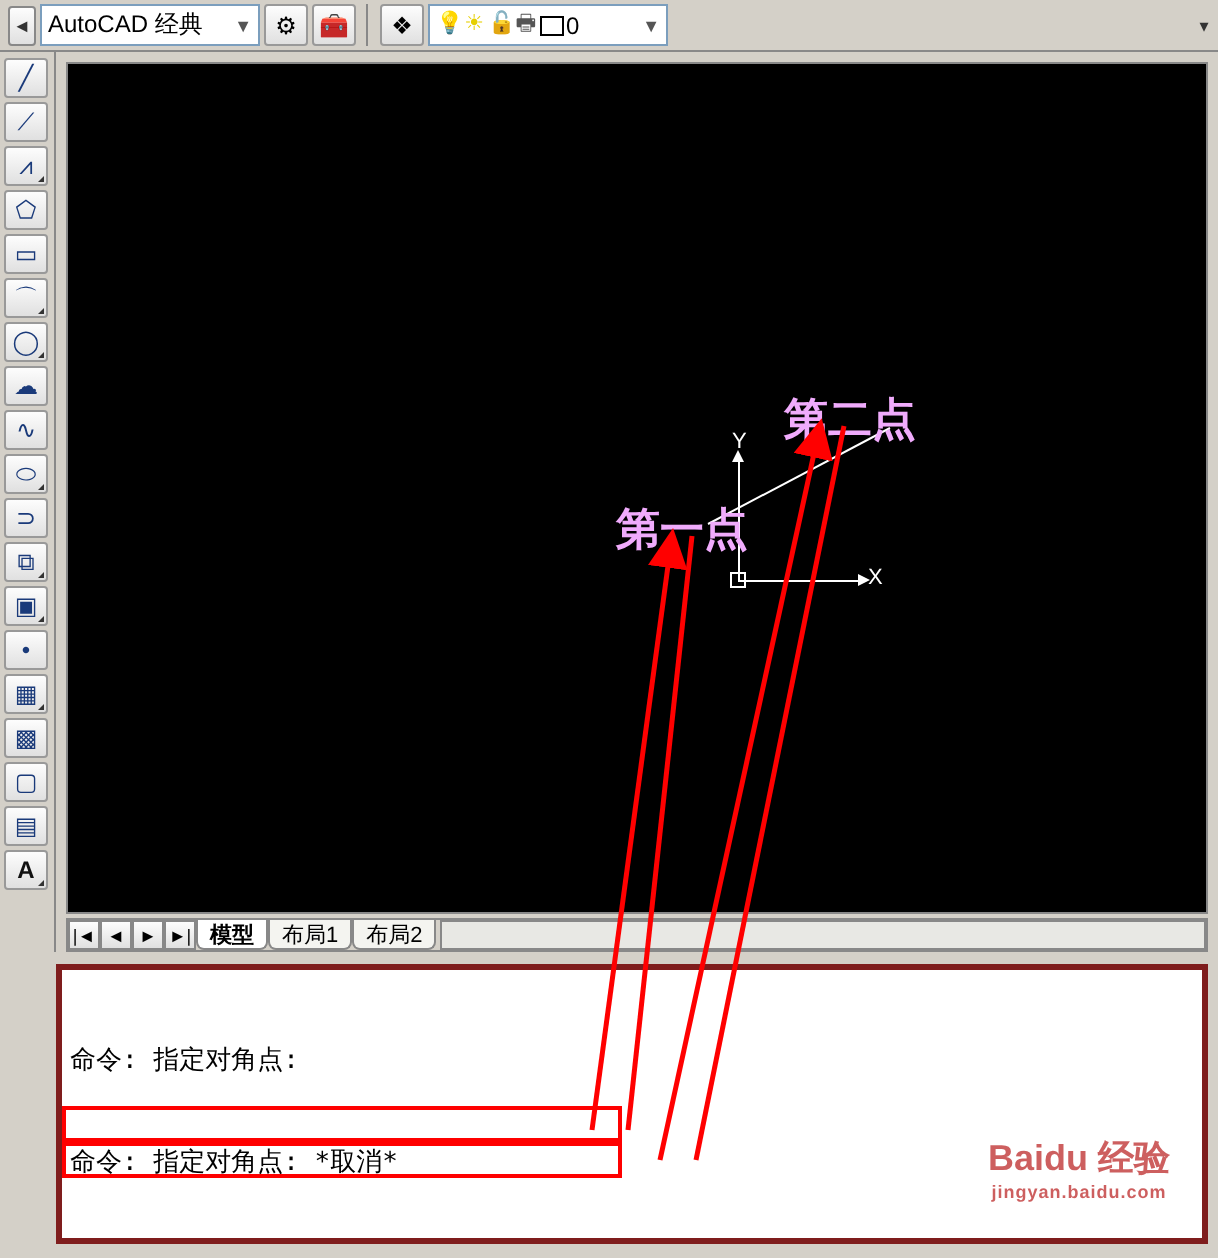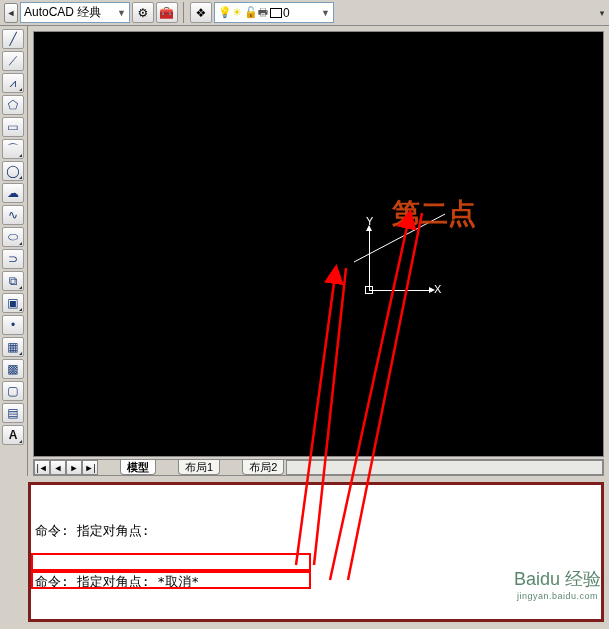--- a/index.html
+++ b/index.html
@@ -196,22 +196,22 @@
   .drawn-line {
     position: absolute;
     left: 318px;
     top: 180px;
     width: 95px;
     height: 52px;
     pointer-events: none;
   }
   .anno-label {
     position: absolute;
-    color: #c2410c;
-    font-size: 28px;
+    color: #f0abfc;
+    font-size: 22px;
     font-weight: bold;
     font-family: "SimSun", serif;
   }
   .hscroll {
     height: 17px;
     display: flex;
     align-items: center;
     background: #d4d0c8;
     border: 1px solid #888;
     margin-top: 2px;
@@ -229,21 +229,20 @@
   .tab {
     height: 15px;
     padding: 0 6px;
     background: #f4f4f0;
     border: 1px solid #888;
     border-top: none;
     border-radius: 0 0 4px 4px;
     font-size: 11px;
     display: flex;
     align-items: center;
-    margin-left: 22px;
   }
   .tab.active { background: #fff; font-weight: bold; }
   .hscroll .track {
     flex: 1;
     height: 15px;
     background: #e8e8e4;
     border: 1px solid #888;
     margin-left: 2px;
   }
   .cmd-wrap {
@@ -280,26 +279,26 @@
   .anno-svg {
     position: absolute;
     left: 0;
     top: 0;
     width: 609px;
     height: 629px;
     pointer-events: none;
   }
   .watermark {
     position: absolute;
-    right: 8px;
+    right: 24px;
     bottom: 28px;
-    color: #14532d;
+    color: #b91c1c;
     font-size: 18px;
     font-family: Arial, sans-serif;
-    font-weight: normal;
+    font-weight: bold;
     opacity: 0.7;
   }
   .watermark .sub {
     font-size: 9px;
     letter-spacing: 0.5px;
     display: block;
     text-align: center;
   }
   .right-edge {
     position: absolute;
@@ -379,20 +378,21 @@
         <div class="ax-x"></div>
         <div class="sq"></div>
         <span class="lbl-x">X</span>
         <span class="lbl-y">Y</span>
       </div>
 
       <svg class="drawn-line" viewBox="0 0 95 52">
         <line x1="2" y1="50" x2="93" y2="2" stroke="#fff" stroke-width="1"></line>
       </svg>
 
+      <div class="anno-label" style="left:274px; top:218px;">第一点</div>
       <div class="anno-label" style="left:358px; top:163px;">第二点</div>
     </div>
 
     <div class="hscroll">
       <div class="nav">|◄</div>
       <div class="nav">◄</div>
       <div class="nav">►</div>
       <div class="nav">►|</div>
       <div class="tab active">模型</div>
       <div class="tab">布局1</div>

